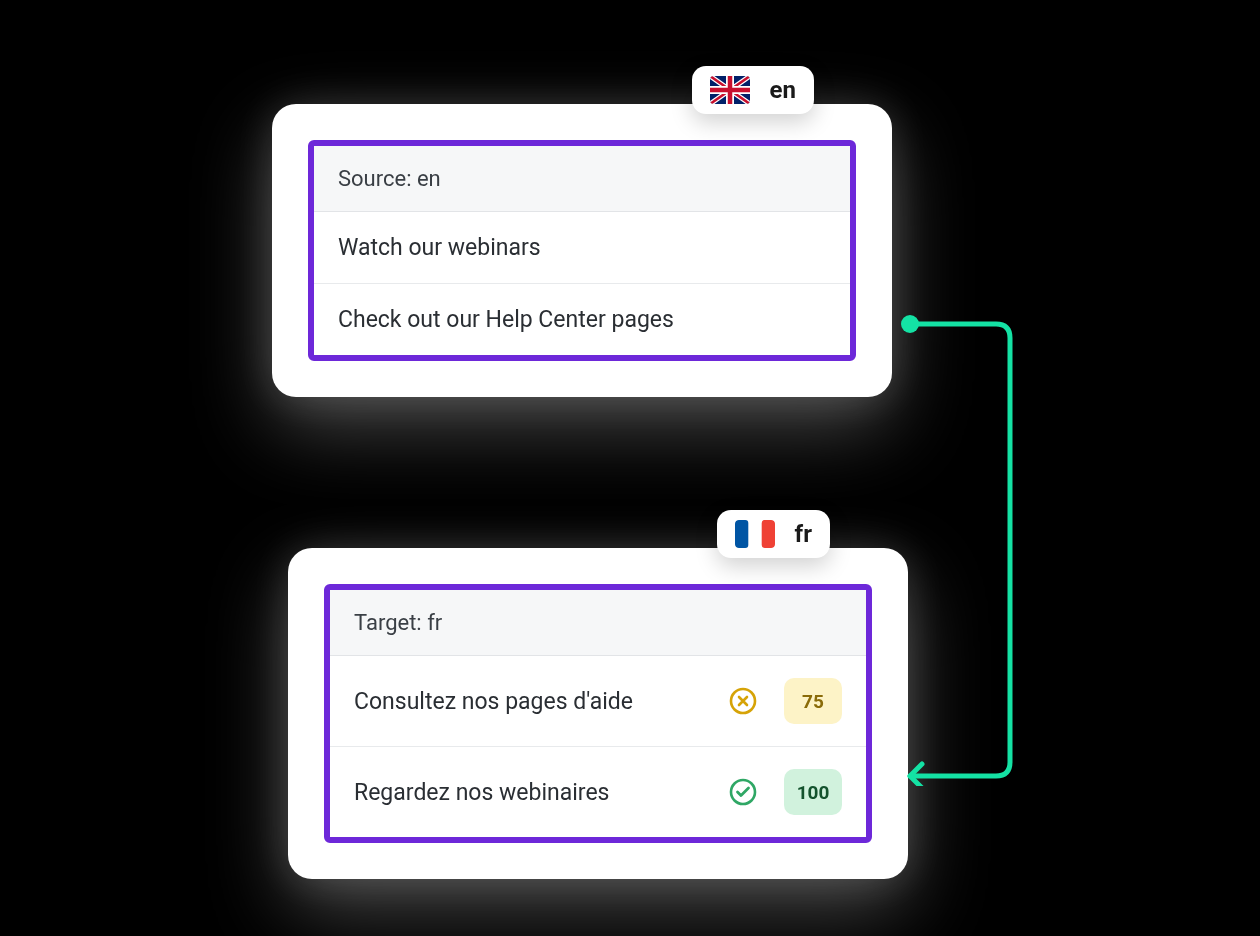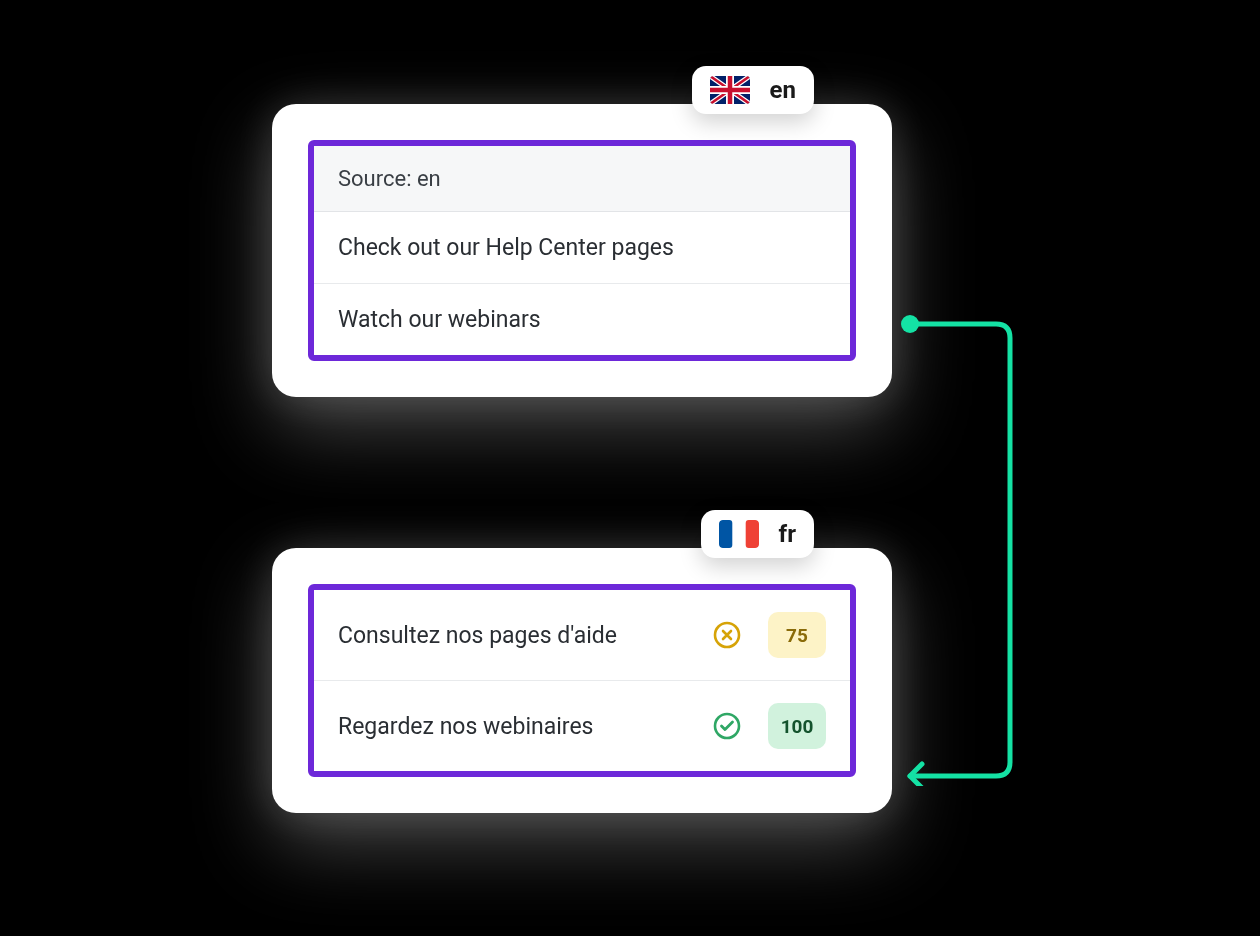--- a/index.html
+++ b/index.html
@@ -30,21 +30,21 @@
       padding: 36px;
       width: 620px;
     }
     
     .card-source {
       left: 272px;
       top: 104px;
     }
     
     .card-target {
-      left: 272px;
+      left: 288px;
       top: 548px;
     }
     
     .lang-badge {
       position: absolute;
       top: -38px;
       right: 78px;
       background: #fff;
       border-radius: 14px;
       box-shadow: 0 8px 22px rgba(0,0,0,0.18);
@@ -160,40 +160,41 @@
           <path d="M0 0 L40 28 M40 0 L0 28" stroke="#C8102E" stroke-width="2.6"></path>
           <path d="M20 0 V28 M0 14 H40" stroke="#fff" stroke-width="8"></path>
           <path d="M20 0 V28 M0 14 H40" stroke="#C8102E" stroke-width="4.5"></path>
         </svg>
       </span>
       <span class="lang-badge-label">en</span>
     </div>
     <div class="table">
       <div class="table-header">Source: en</div>
       <div class="table-row">
+        <span class="row-text">Watch our webinars</span>
+      </div>
+      <div class="table-row">
         <span class="row-text">Check out our Help Center pages</span>
-      </div>
-      <div class="table-row">
-        <span class="row-text">Watch our webinars</span>
       </div>
     </div>
   </div>
 
   <div class="card card-target">
     <div class="lang-badge">
       <span class="flag">
         <svg viewBox="0 0 40 28" width="40" height="28">
           <rect width="40" height="28" rx="3" fill="#fff"></rect>
           <rect x="0" y="0" width="13.3" height="28" rx="3" fill="#0055A4"></rect>
           <rect x="26.7" y="0" width="13.3" height="28" rx="3" fill="#EF4135"></rect>
         </svg>
       </span>
       <span class="lang-badge-label">fr</span>
     </div>
     <div class="table">
+      <div class="table-header">Target: fr</div>
       <div class="table-row">
         <span class="row-text">Consultez nos pages d'aide</span>
         <span class="row-meta">
           <span class="status-icon">
             <svg viewBox="0 0 30 30" width="30" height="30">
               <circle cx="15" cy="15" r="12" fill="none" stroke="#d6a307" stroke-width="2.6"></circle>
               <path d="M11 11 L19 19 M19 11 L11 19" stroke="#d6a307" stroke-width="2.6" stroke-linecap="round"></path>
             </svg>
           </span>
           <span class="score-badge score-warning">75</span>

